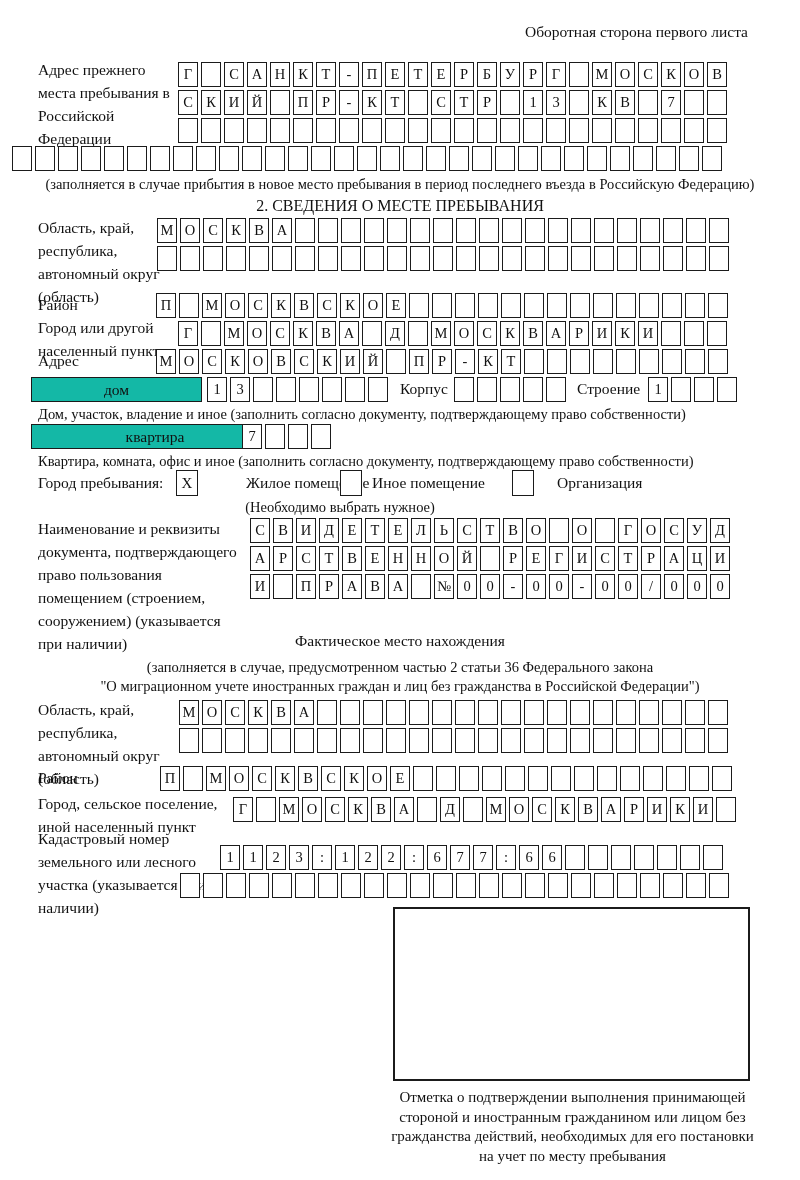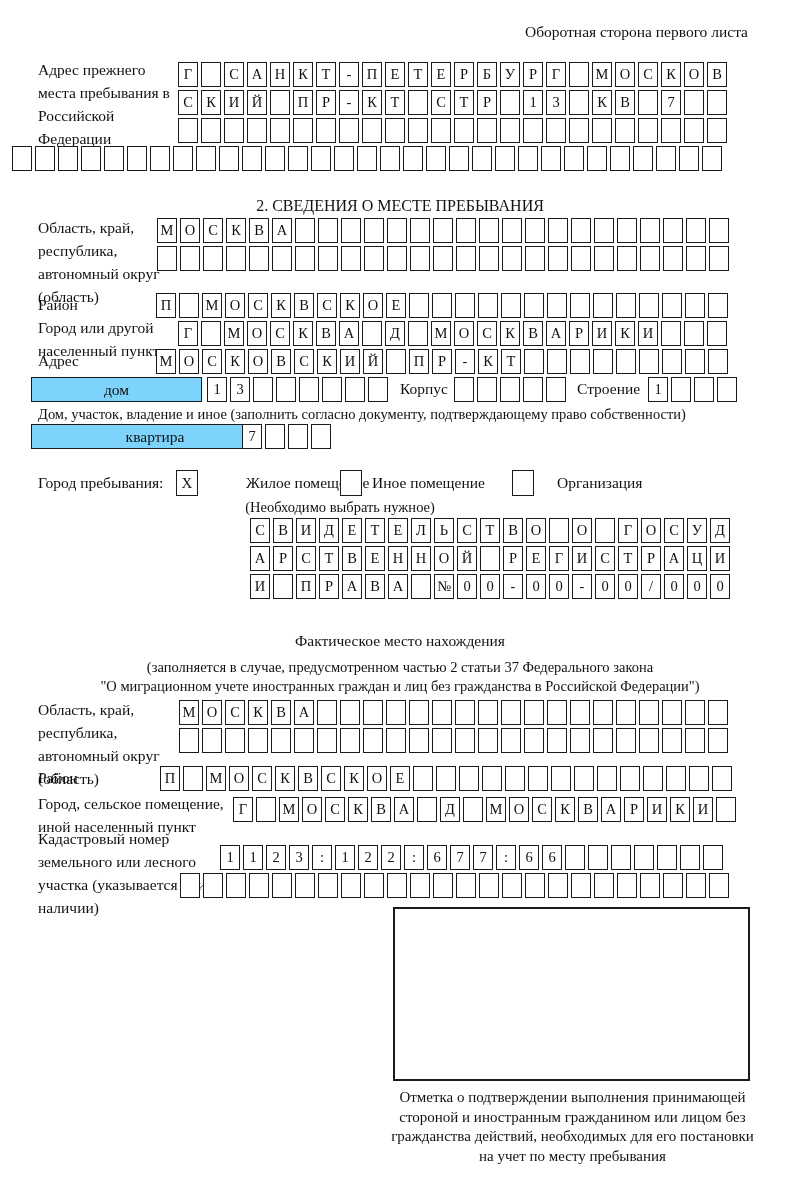--- a/index.html
+++ b/index.html
@@ -12,21 +12,21 @@
   .cap{position:absolute;font-size:14.5px;line-height:18px;}
   .ttl{position:absolute;left:0;width:100%;text-align:center;font-weight:normal;font-size:16px;}
   .center{text-align:center;}
   .boxrow{position:absolute;display:flex;gap:3px;}
   .cell{
     width:18px;height:23px;border:1.5px solid #1b1b1b;background:#fff;
     display:flex;align-items:center;justify-content:center;
     font-size:14.5px;line-height:1;
   }
   .bigbox{
-    position:absolute;height:23px;border:1.5px solid #1b1b1b;background:#7dd3fc;
+    position:absolute;height:23px;border:1.5px solid #1b1b1b;background:#14b8a6;
     display:flex;align-items:center;justify-content:center;font-size:15.5px;
   }
   .cbox{
     position:absolute;width:20px;height:24px;border:1.5px solid #1b1b1b;background:#fff;
     display:flex;align-items:center;justify-content:center;font-size:15px;
   }
   .stamp{
     position:absolute;left:393px;top:907px;width:353px;height:170px;
     border:2px solid #1b1b1b;background:#fff;
   }
@@ -143,20 +143,21 @@
       <span class="cell"></span>
       <span class="cell"></span>
       <span class="cell"></span>
       <span class="cell"></span>
       <span class="cell"></span>
       <span class="cell"></span>
       <span class="cell"></span>
       <span class="cell"></span>
       <span class="cell"></span>
     </div>
+  <div class="cap center" style="left:0;top:175px;width:100%;">(заполняется в случае прибытия в новое место пребывания в период последнего въезда в Российскую Федерацию)</div>
 
   <div class="ttl" style="top:197px;">2. СВЕДЕНИЯ О МЕСТЕ ПРЕБЫВАНИЯ</div>
 
   <div class="lab" style="left:38px;top:216px;width:125px;">Область, край, республика, автономный округ (область)</div>
   <div class="boxrow" style="left:157px;top:218px;">
       <span class="cell">М</span>
       <span class="cell">О</span>
       <span class="cell">С</span>
       <span class="cell">К</span>
       <span class="cell">В</span>
@@ -323,36 +324,38 @@
     </div>
   <div class="cap" style="left:38px;top:405px;">Дом, участок, владение и иное (заполнить согласно документу, подтверждающему право собственности)</div>
 
   <div class="bigbox" style="left:31px;top:424px;width:202px;padding-left:22px;">квартира</div>
   <div class="boxrow" style="left:242px;top:424px;">
       <span class="cell">7</span>
       <span class="cell"></span>
       <span class="cell"></span>
       <span class="cell"></span>
     </div>
+  <div class="cap" style="left:38px;top:452px;">Квартира, комната, офис и иное (заполнить согласно документу, подтверждающему право собственности)</div>
 
   <div class="lab" style="left:38px;top:471px;">Город пребывания:</div>
   <div class="cbox" style="left:176px;top:470px;">
     <span>X</span>
   </div>
   <div class="lab" style="left:208px;top:471px;margin-left:38px;">Жилое помещение</div>
   <div class="cbox" style="left:340px;top:470px;">
     <span></span>
   </div>
   <div class="lab" style="left:372px;top:471px;">Иное помещение</div>
   <div class="cbox" style="left:512px;top:470px;">
     <span></span>
   </div>
   <div class="lab" style="left:557px;top:471px;">Организация</div>
   <div class="cap center" style="left:240px;top:498px;width:200px;">(Необходимо выбрать нужное)</div>
 
+  <div class="lab" style="left:38px;top:517px;width:210px;">Наименование и реквизиты документа, подтверждающего право пользования помещением (строением, сооружением) (указывается при наличии)</div>
   <div class="boxrow" style="left:250px;top:518px;">
       <span class="cell">С</span>
       <span class="cell">В</span>
       <span class="cell">И</span>
       <span class="cell">Д</span>
       <span class="cell">Е</span>
       <span class="cell">Т</span>
       <span class="cell">Е</span>
       <span class="cell">Л</span>
       <span class="cell">Ь</span>
@@ -410,21 +413,21 @@
       <span class="cell">-</span>
       <span class="cell">0</span>
       <span class="cell">0</span>
       <span class="cell">/</span>
       <span class="cell">0</span>
       <span class="cell">0</span>
       <span class="cell">0</span>
     </div>
 
   <div class="ttl" style="top:632px;font-size:15.5px;">Фактическое место нахождения</div>
-  <div class="cap center" style="left:0;top:658px;width:100%;">(заполняется в случае, предусмотренном частью 2 статьи 37 Федерального закона</div>
+  <div class="cap center" style="left:0;top:658px;width:100%;">(заполняется в случае, предусмотренном частью 2 статьи 36 Федерального закона</div>
   <div class="cap center" style="left:0;top:677px;width:100%;">"О миграционном учете иностранных граждан и лиц без гражданства в Российской Федерации")</div>
 
   <div class="lab" style="left:38px;top:698px;width:150px;">Область, край, республика, автономный округ (область)</div>
   <div class="boxrow" style="left:179px;top:700px;">
       <span class="cell">М</span>
       <span class="cell">О</span>
       <span class="cell">С</span>
       <span class="cell">К</span>
       <span class="cell">В</span>
       <span class="cell">А</span>
@@ -496,21 +499,21 @@
       <span class="cell"></span>
       <span class="cell"></span>
       <span class="cell"></span>
       <span class="cell"></span>
       <span class="cell"></span>
       <span class="cell"></span>
       <span class="cell"></span>
       <span class="cell"></span>
     </div>
 
-  <div class="lab" style="left:38px;top:792px;width:200px;">Город, сельское помещение, иной населенный пункт</div>
+  <div class="lab" style="left:38px;top:792px;width:200px;">Город, сельское поселение, иной населенный пункт</div>
   <div class="boxrow" style="left:233px;top:797px;">
       <span class="cell">Г</span>
       <span class="cell"></span>
       <span class="cell">М</span>
       <span class="cell">О</span>
       <span class="cell">С</span>
       <span class="cell">К</span>
       <span class="cell">В</span>
       <span class="cell">А</span>
       <span class="cell"></span>

